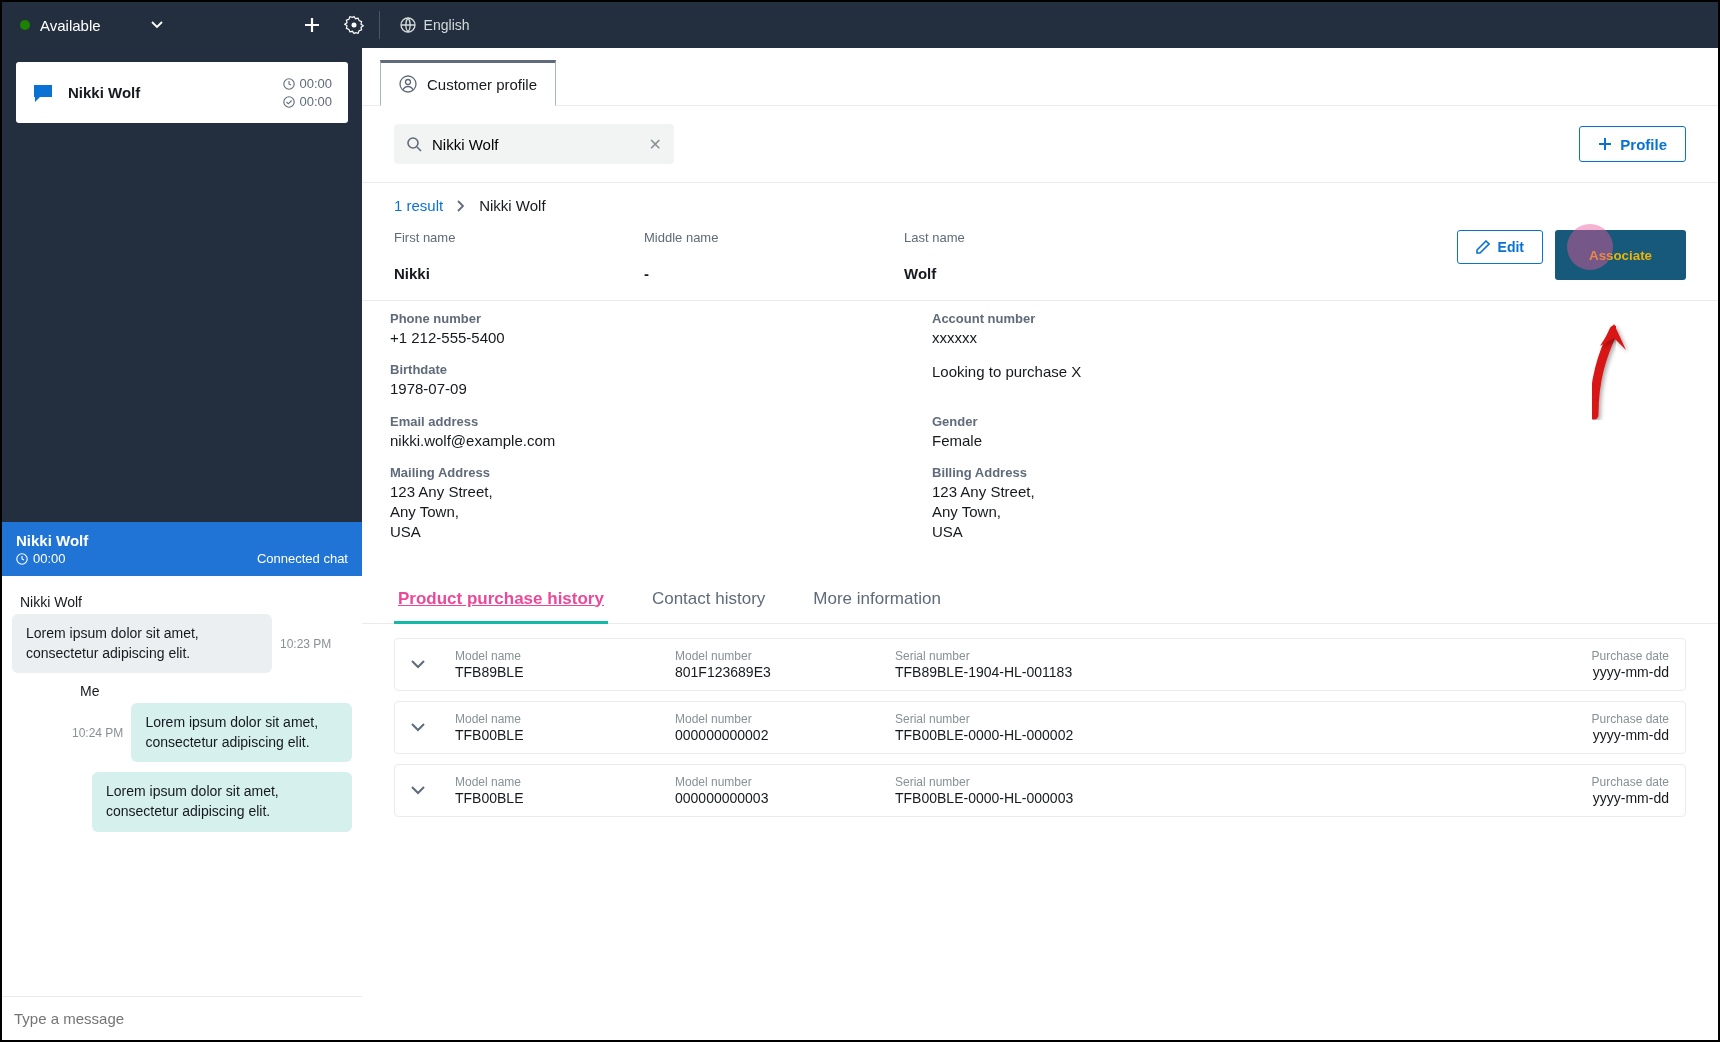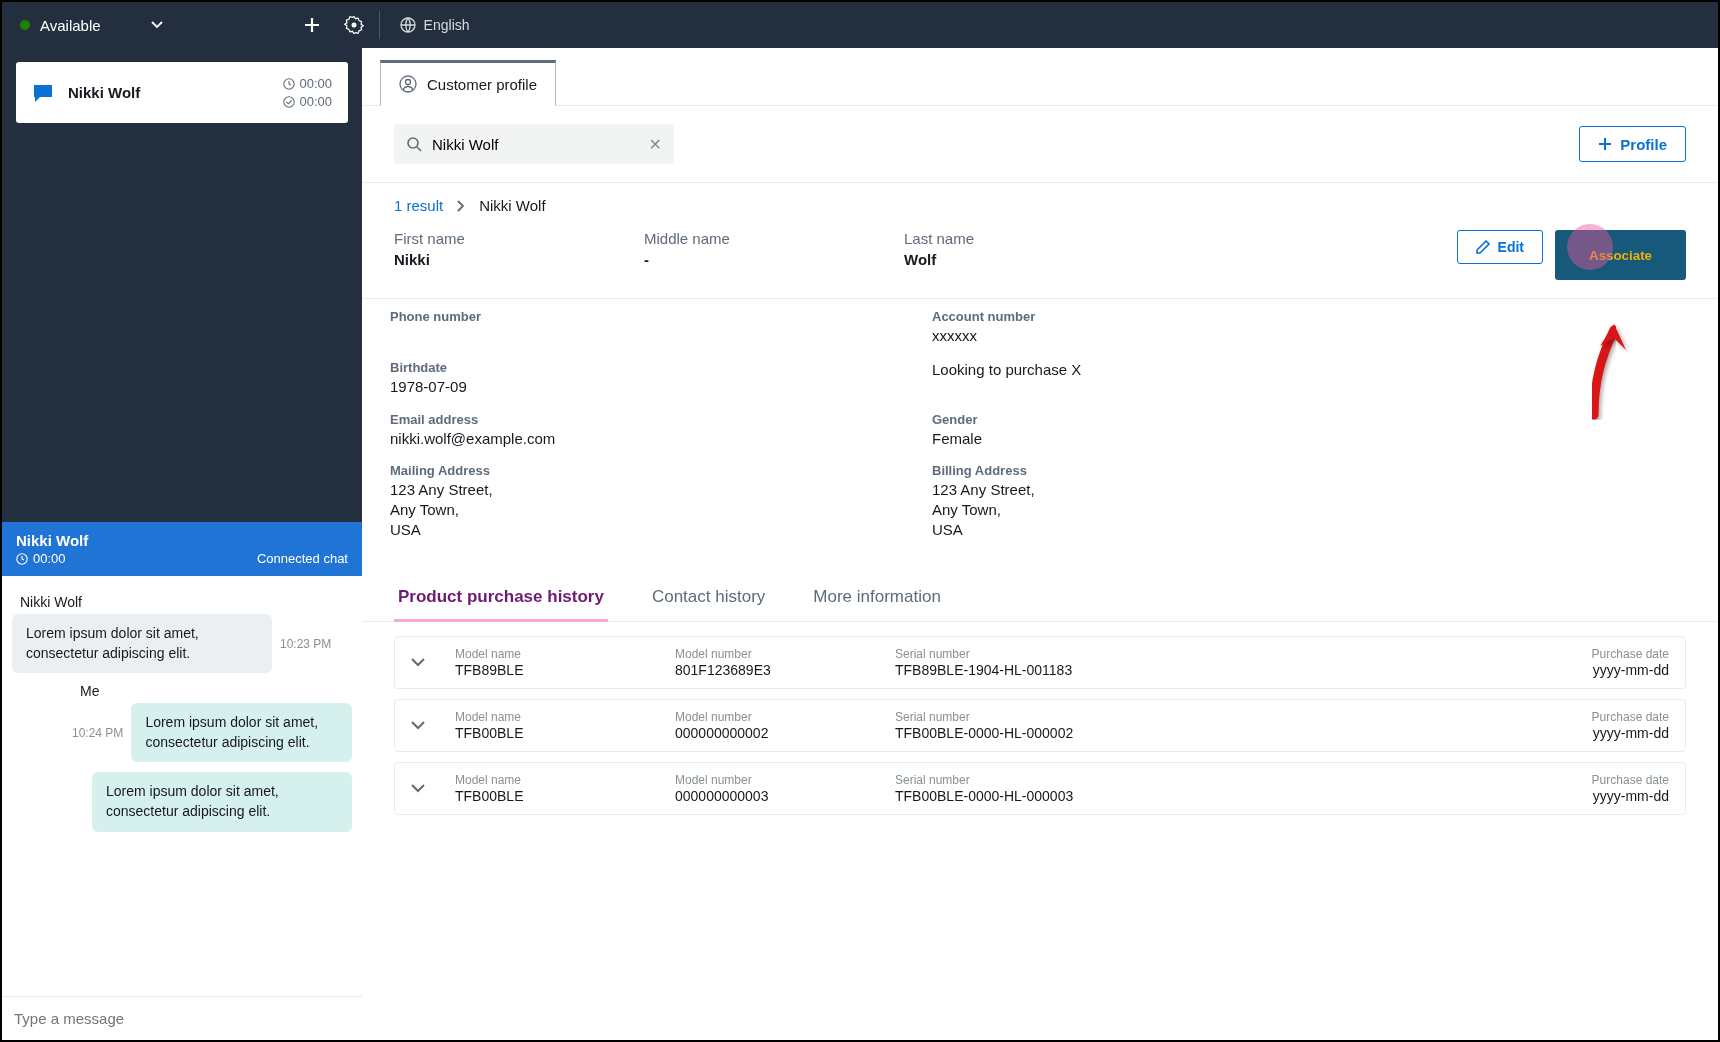--- a/index.html
+++ b/index.html
@@ -45,31 +45,31 @@
 .search-box { display: flex; align-items: center; background: #f2f3f3; border-radius: 4px; width: 280px; height: 40px; padding: 0 12px; gap: 10px; }
 .search-box input { border: none; background: transparent; outline: none; flex: 1; font-size: 15px; }
 .clear-x { color: #879196; cursor: pointer; font-size: 16px; }
 .profile-btn { margin-left: auto; border: 1px solid #0972d3; color: #0972d3; background: #fff; border-radius: 3px; height: 36px; padding: 0 18px; display: flex; align-items: center; gap: 8px; cursor: pointer; font-weight: 600; font-size: 15px; }
 .divider-h { height: 1px; background: #e9ebed; }
 .crumb-row { display: flex; align-items: center; gap: 14px; padding: 14px 32px 10px; font-size: 15px; }
 .crumb-link { color: #0972d3; }
 .name-row { display: flex; padding: 6px 32px 18px; align-items: flex-start; }
 .name-col { flex: 0 0 250px; }
 .name-col.wide { flex: 0 0 260px; }
-.field-label { font-size: 15px; color: #5f6b7a; margin-bottom: 4px; }
+.field-label { font-size: 13px; color: #5f6b7a; margin-bottom: 20px; }
 .field-val { font-size: 15px; font-weight: 700; }
 .name-actions { margin-left: auto; display: flex; gap: 12px; }
 .btn-outline { border: 1px solid #0972d3; background: #fff; color: #0972d3; border-radius: 3px; height: 34px; padding: 0 18px; display: flex; align-items: center; gap: 8px; font-weight: 600; cursor: pointer; }
 .btn-primary { background: #16597a; color: #eab308; border: none; border-radius: 3px; height: 50px; padding: 0 34px; font-weight: 600; cursor: pointer; position: relative; }
 .info-grid { display: grid; grid-template-columns: 1fr 1fr; gap: 14px 40px; padding: 10px 28px 24px; max-width: 1100px; }
 .info-cell .label { font-size: 13px; color: #5f6b7a; font-weight: 600; margin-bottom: 2px; }
 .info-cell .val { font-size: 15px; line-height: 1.35; }
 .subtabs { display: flex; gap: 40px; padding: 0 32px; border-bottom: 1px solid #e9ebed; margin-top: 10px; }
 .subtab { padding: 12px 4px; font-size: 17px; color: #5f6b7a; cursor: pointer; font-weight: 400; }
-.subtab.active { color: #701a75; font-weight: 700; border-bottom: 3px solid #f9a8d4; margin-bottom: -1px; }
+.subtab.active { color: #ec4899; font-weight: 700; border-bottom: 3px solid #14b8a6; margin-bottom: -1px; text-decoration: underline; }
 .hist-list { padding: 14px 32px; }
 .hist-item { border: 1px solid #e9ebed; border-radius: 4px; padding: 10px 16px; margin-bottom: 10px; display: flex; align-items: center; gap: 20px; }
 .chev-d { width: 24px; font-size: 18px; color: #5f6b7a; cursor: pointer; }
 .hist-col { flex: 0 0 200px; }
 .hist-col.serial { flex: 0 0 320px; }
 .hist-col .hl { font-size: 12px; color: #879196; }
 .hist-col .hv { font-size: 14px; margin-top: 1px; }
 .hist-col.date { margin-left: auto; text-align: right; flex: 0 0 140px; }
 .annotation-circle { position: absolute; width: 46px; height: 46px; border-radius: 50%; background: rgba(232, 85, 152, 0.45); top: -6px; left: 12px; pointer-events: none; }
 .annotation-arrow { position: absolute; top: 272px; right: 84px; pointer-events: none; }
@@ -233,20 +233,21 @@
         <span class="annotation-circle"></span>
         <span>Associate</span>
       </button>
     </div>
   </div>
   <div class="divider-h"></div>
 
   <div class="info-grid">
     <div class="info-cell">
         <div class="label">Phone number</div>
+        <div class="val">+1 212-555-5400</div>
       </div>
     <div class="info-cell">
         <div class="label">Account number</div>
         <div class="val">xxxxxx</div>
       </div>
     <div class="info-cell">
         <div class="label">Birthdate</div>
         <div class="val">1978-07-09</div>
       </div>
     <div class="info-cell">

